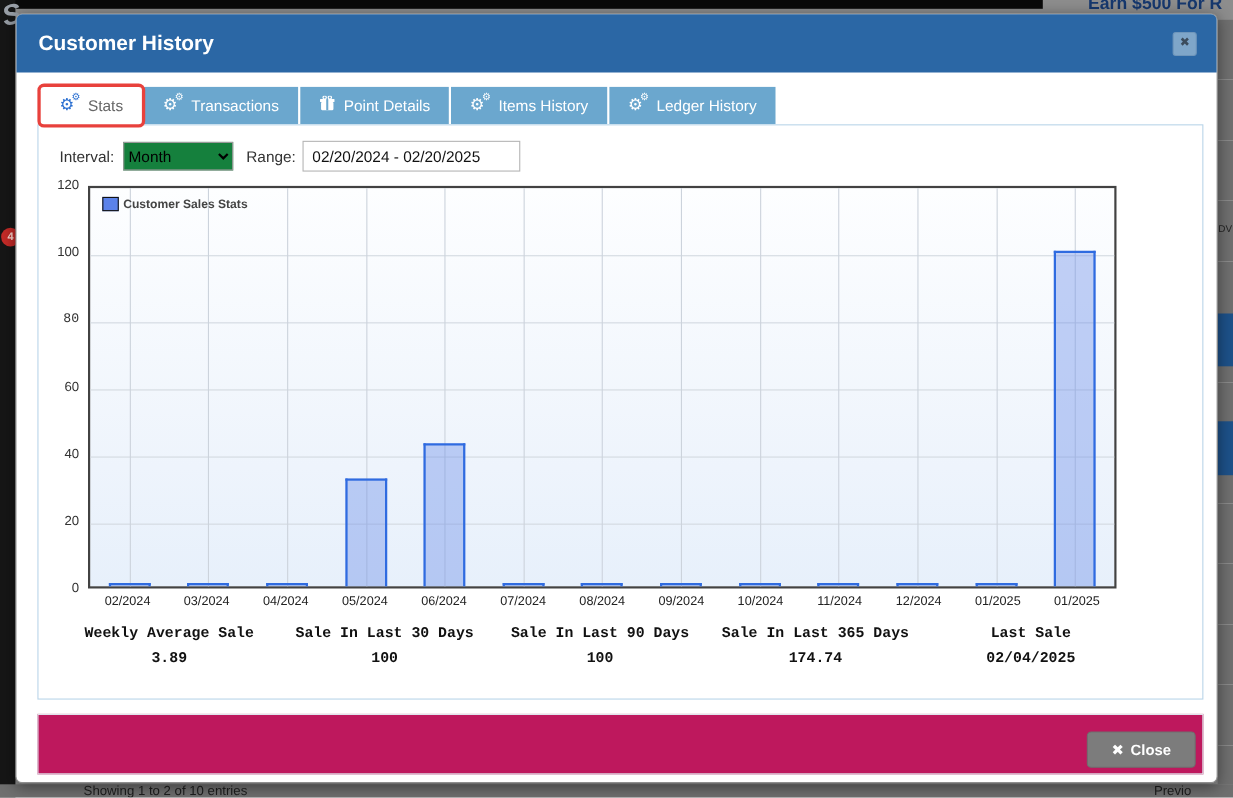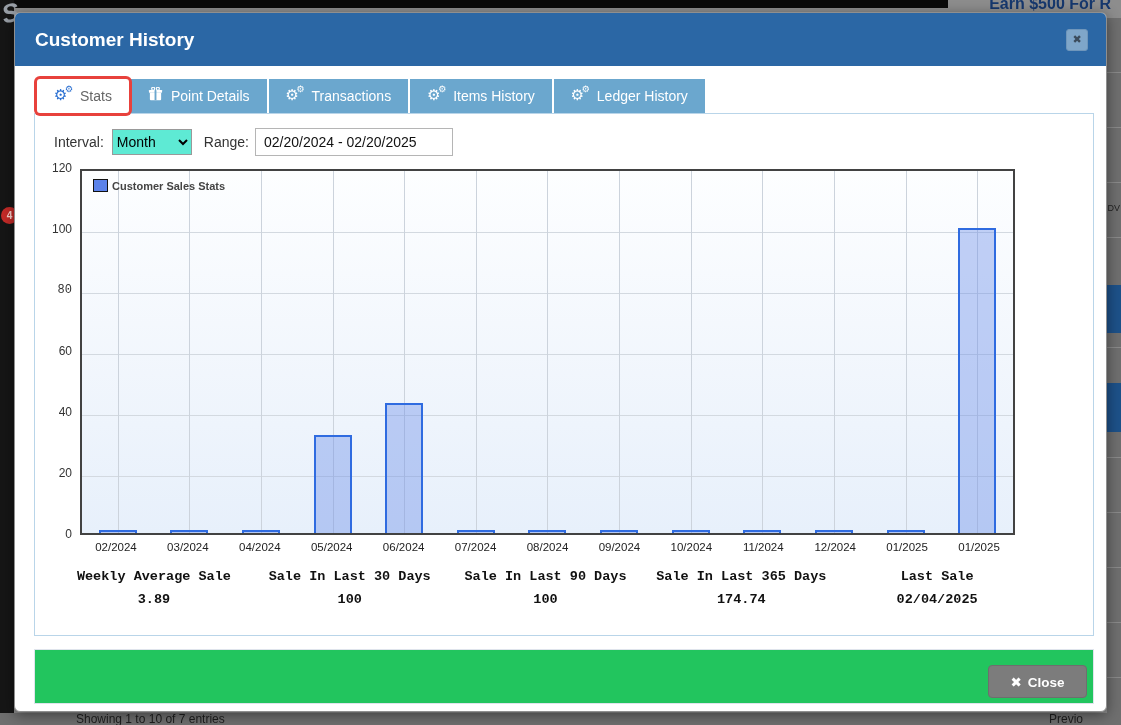--- a/index.html
+++ b/index.html
@@ -36,21 +36,21 @@
   .tab.active { background:#ffffff; color:#666666; border-radius:3px; box-shadow:0 0 0 3px #e8413c; position:relative; z-index:2; }
   .icon-cogs { position:relative; width:18px; height:16px; display:inline-block; }
   .icon-cogs::before { content:"⚙"; font-size:15px; position:absolute; left:0; top:-2px; font-family:"DejaVu Sans", sans-serif; }
   .icon-cogs::after  { content:"⚙"; font-size:9px;  position:absolute; left:11px; top:-4px; font-family:"DejaVu Sans", sans-serif; }
   .tab.active .icon-cogs { color:#2a6fd1; }
   .icon-gift { display:inline-block; }
 
   
   .panel { position:absolute; left:19px; top:100px; width:1060px; height:523px; border:1px solid #b9d5e9; background:#ffffff; }
   .controls { position:absolute; left:19px; top:13px; height:30px; display:flex; align-items:center; font-size:14px; color:#333; }
-  .controls select { margin-left:8px; width:80px; height:26px; font-size:14px; font-family:inherit; border:1px solid #999; background:#5eead4; }
+  .controls select { margin-left:8px; width:100px; height:26px; font-size:14px; font-family:inherit; border:1px solid #999; background:#15803d; }
   .controls .range-lab { margin-left:12px; }
   .controls input { margin-left:6px; width:198px; height:28px; font-size:14px; font-family:inherit; border:1px solid #b5b5b5; padding-left:8px; color:#111; }
 
   
   .chart { position:absolute; left:0; top:0; width:100%; height:100%; pointer-events:none; }
   .plot { position:absolute; left:45px; top:55px; width:935px; height:366px; border:2px solid #424242;
           background:linear-gradient(to bottom, #fdfeff 0%, #eef4fc 70%, #e7f0fb 100%); }
   .yaxis { position:absolute; left:0; top:55px; width:40px; height:366px; }
   .ytick { position:absolute; right:3px; width:37px; text-align:right; font-size:12px; color:#333; }
   .hline { position:absolute; left:0; width:100%; height:1px; background:#d3d9e0; }
@@ -65,73 +65,73 @@
   .xlabels { position:absolute; left:45px; top:427px; width:935px; display:flex; }
   .xlab { flex:1; text-align:center; font-size:11.5px; color:#222; }
 
   
   .statsrow { position:absolute; left:21px; top:455px; width:979px; display:flex; }
   .stat { flex:1; text-align:center;font-family:Liberation Mono, monospace; }
   .stat-label { font-size:13.5px; font-weight:bold; color:#111; }
   .stat-value { font-size:13.5px; font-weight:bold; color:#111; margin-top:8px; }
 
   
-  .modal-footer { position:absolute; left:19px; top:636px; width:1060px; height:55px; background:#22c55e; border:1px solid #dfe4ec; }
+  .modal-footer { position:absolute; left:19px; top:636px; width:1060px; height:55px; background:#be185d; border:1px solid #dfe4ec; }
   .btn-close { position:absolute; right:6px; top:15px; width:99px; height:33px; background:#7c7c7c; border:1px solid #6e6e6e;
                border-radius:4px; color:#ffffff; font-weight:bold; font-size:13.5px; font-family:inherit; cursor:pointer; }
   .btn-close .x { margin-right:6px; font-family:"DejaVu Sans", sans-serif; }
 </style>
 </head>
 <body>
 
 <div>
   <div class="bg-topbar"></div>
   <div class="bg-topright">Earn $500 For R</div>
   <div class="bg-sidebar"></div>
   <div class="bg-logo">S</div>
   <div class="bg-badge">4</div>
   <div class="bg-rightstrip"></div>
   <div class="bg-blueblock1"></div>
   <div class="bg-blueblock2"></div>
   <div class="bg-rightedge-text">DV</div>
   <div class="bg-bottomstrip">
-    <span class="bl">Showing 1 to 10 of 7 entries</span>
+    <span class="bl">Showing 1 to 2 of 10 entries</span>
     <span class="br">Previo</span>
   </div>
 </div>
 
 <div class="modal">
 
   <div class="modal-header">
     <span class="modal-title">Customer History</span>
     <div class="modal-close">
       <span>✖</span>
     </div>
   </div>
 
   <div class="tabbar">
     <div class="tab active">
       <span class="icon-cogs"></span>
       <span>Stats</span>
+    </div>
+    <div class="tab">
+      <span class="icon-cogs"></span>
+      <span>Transactions</span>
     </div>
     <div class="tab">
       <span class="icon-gift">
         <svg width="15" height="15" viewBox="0 0 16 16">
             <rect x="2" y="6" width="12" height="8" rx="1" fill="#fff"></rect>
             <rect x="1" y="3.2" width="14" height="3" rx="0.5" fill="#fff"></rect>
             <rect x="7" y="3.2" width="2" height="10.8" fill="#6ba7ce"></rect>
             <circle cx="5.5" cy="1.8" r="1.6" fill="none" stroke="#fff" stroke-width="1.2"></circle>
             <circle cx="10.5" cy="1.8" r="1.6" fill="none" stroke="#fff" stroke-width="1.2"></circle>
           </svg>
       </span>
       <span>Point Details</span>
-    </div>
-    <div class="tab">
-      <span class="icon-cogs"></span>
-      <span>Transactions</span>
     </div>
     <div class="tab">
       <span class="icon-cogs"></span>
       <span>Items History</span>
     </div>
     <div class="tab">
       <span class="icon-cogs"></span>
       <span>Ledger History</span>
     </div>
   </div>

